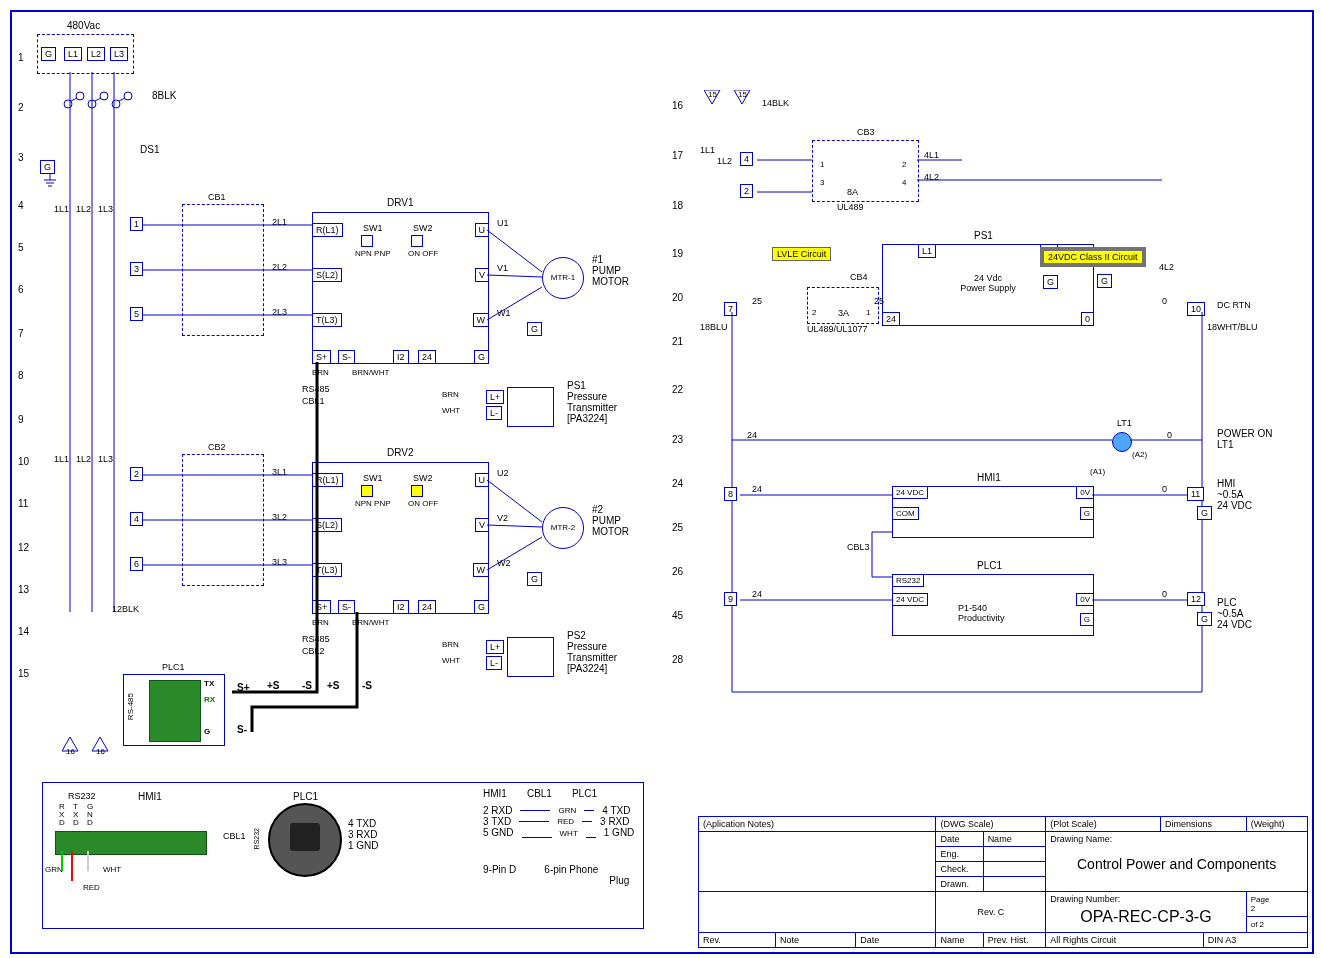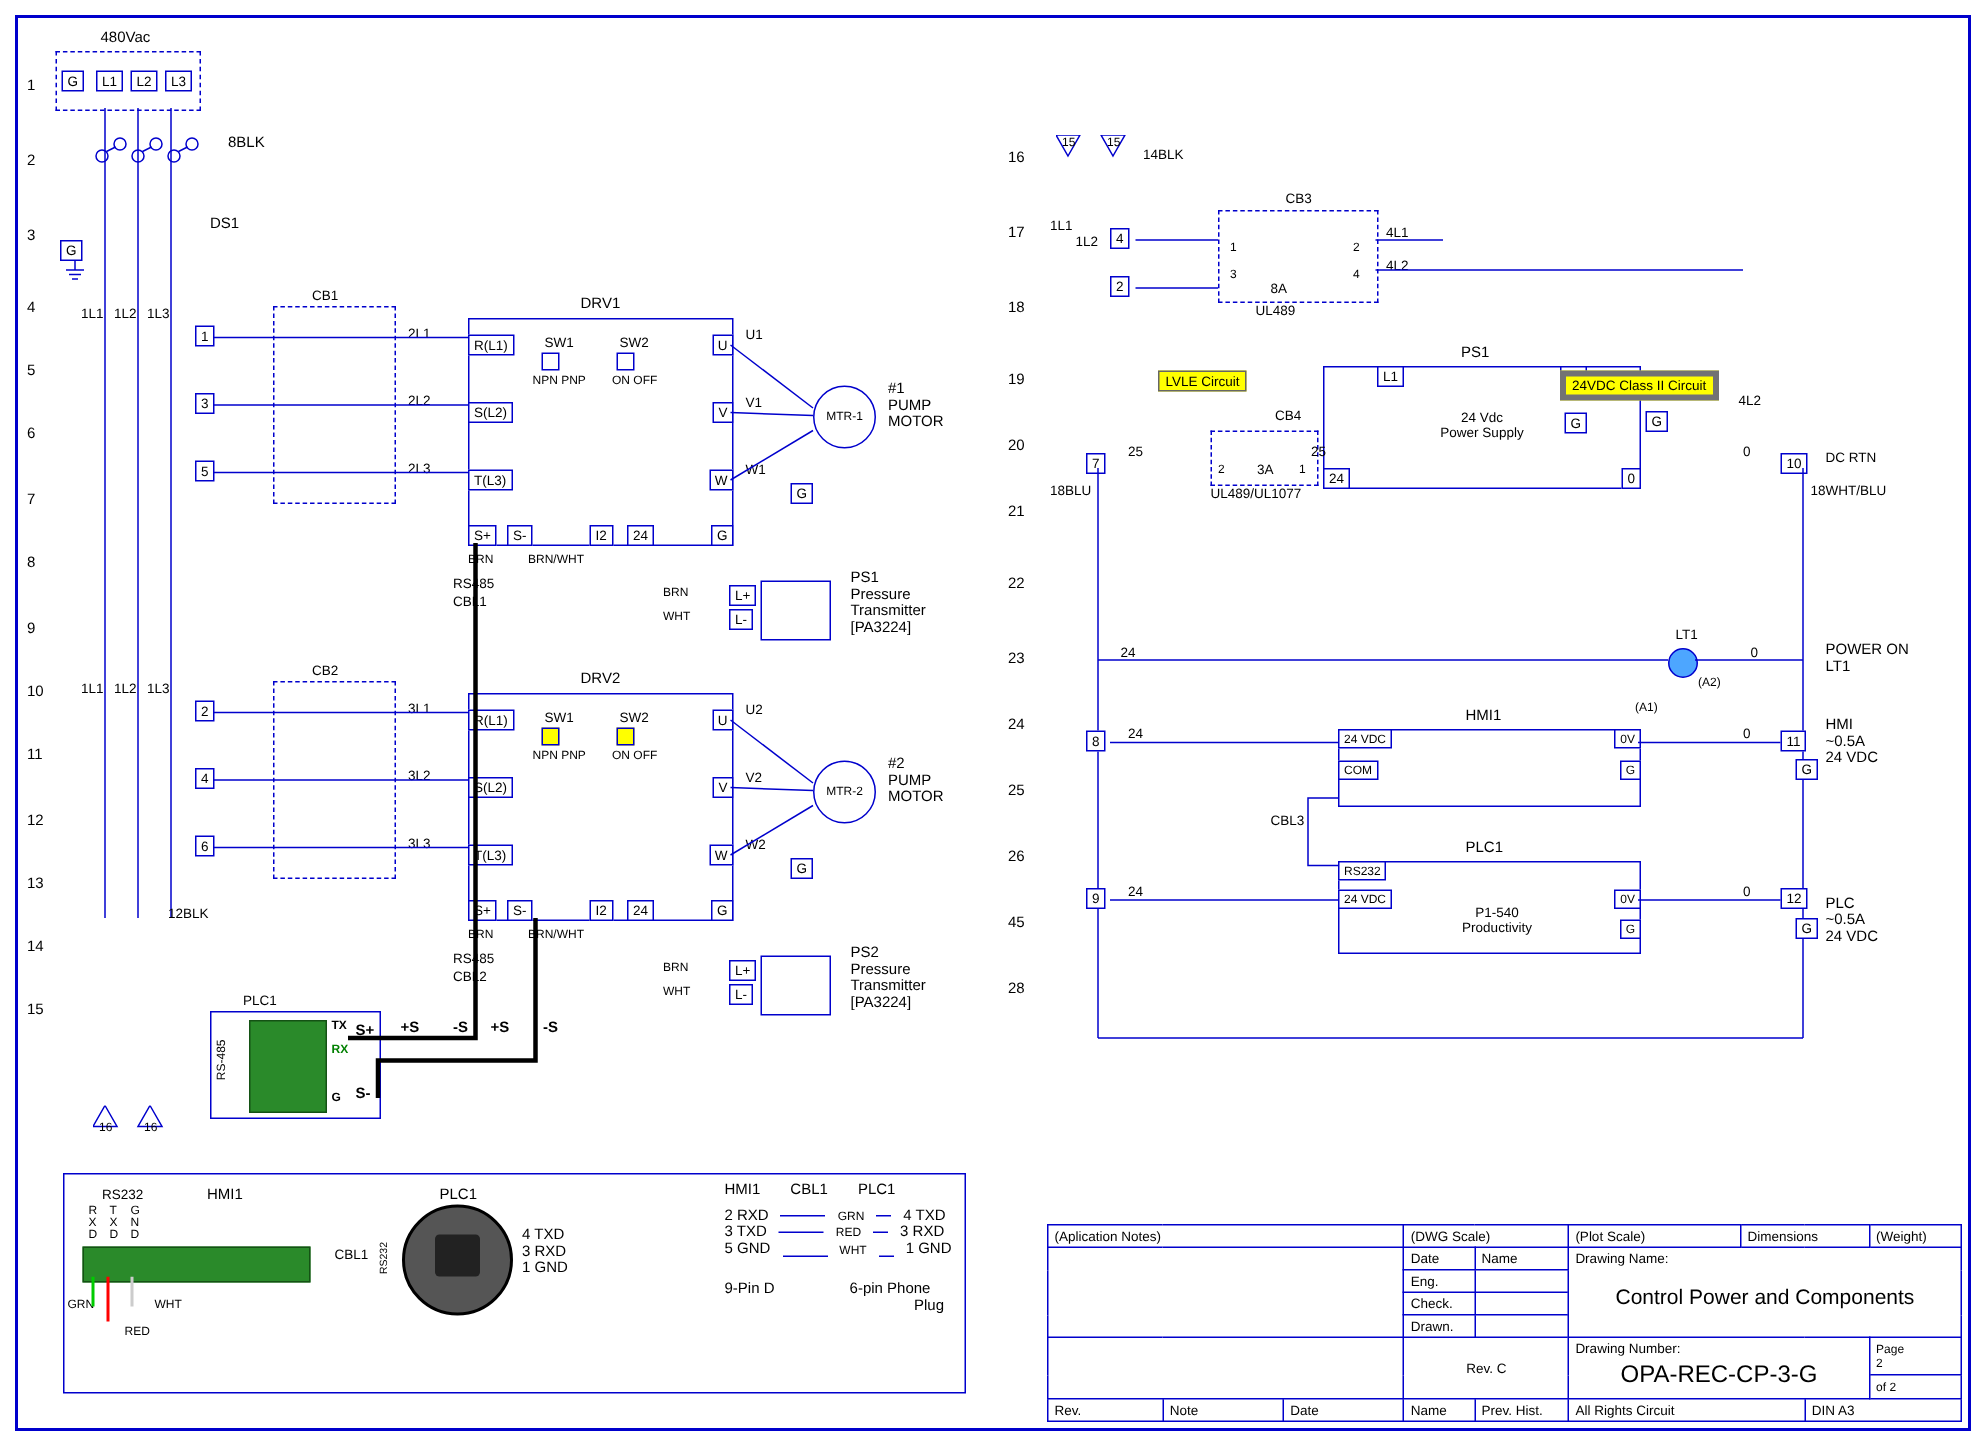--- a/index.html
+++ b/index.html
@@ -214,21 +214,21 @@
   <div class="abs" style="left:555px; top:618px;">
     <div>PS2</div>
     <div>Pressure</div>
     <div>Transmitter</div>
     <div>[PA3224]</div>
   </div>
 
   <div class="abs" style="left:100px; top:592px; font-size:9px;">12BLK</div>
 
   <div class="abs" style="left:150px; top:650px; font-size:9px;">PLC1</div>
-  <div class="abs box" style="left:128px; top:662px; width:100px; height:70px;padding-left:12px;">
+  <div class="abs box" style="left:111px; top:662px; width:100px; height:70px;">
     <div class="abs greenblk" style="left:25px; top:5px; width:50px; height:60px; border:1px solid #145214;"></div>
     <div class="abs" style="left:2px; top:18px; font-size:8px; writing-mode:vertical-rl; transform:rotate(180deg);">RS-485</div>
     <div class="abs" style="left:80px; top:4px; font-size:8px; font-weight:bold;">TX</div>
     <div class="abs" style="left:80px; top:20px; font-size:8px; color:green; font-weight:bold;">RX</div>
     <div class="abs" style="left:80px; top:52px; font-size:8px; font-weight:bold;">G</div>
   </div>
   <div class="abs" style="left:225px; top:670px; font-size:10px; font-weight:bold;">S+</div>
   <div class="abs" style="left:225px; top:712px; font-size:10px; font-weight:bold;">S-</div>
   <div class="abs" style="left:255px; top:668px; font-size:10px; font-weight:bold;">+S</div>
   <div class="abs" style="left:290px; top:668px; font-size:10px; font-weight:bold;">-S</div>
@@ -337,21 +337,21 @@
   <div class="abs" style="left:835px; top:530px; font-size:9px;">CBL3</div>
 
   <div class="abs" style="left:965px; top:548px; font-size:10px;">PLC1</div>
   <div class="abs termbox" style="left:712px; top:580px;">9</div>
   <div class="abs" style="left:740px; top:577px; font-size:9px;">24</div>
   <div class="abs box" style="left:880px; top:562px; width:200px; height:60px;">
     <div class="abs termbox" style="left:-1px; top:-1px; font-size:8px;">RS232</div>
     <div class="abs termbox" style="left:-1px; top:18px; font-size:8px;">24 VDC</div>
     <div class="abs termbox" style="right:-1px; top:18px; font-size:8px;">0V</div>
     <div class="abs termbox" style="right:-1px; top:38px; font-size:8px;">G</div>
-    <div class="abs" style="left:65px; top:28px; font-size:9px; text-align:center; width:80px;">
+    <div class="abs" style="left:65px; top:28px; font-size:9px; width:80px;">
       <div>P1-540</div>
       <div>Productivity</div>
     </div>
   </div>
   <div class="abs termbox" style="right:100px; top:600px;">G</div>
   <div class="abs termbox" style="left:1175px; top:580px;">12</div>
   <div class="abs" style="left:1150px; top:577px; font-size:9px;">0</div>
   <div class="abs" style="left:1205px; top:585px;">
     <div>PLC</div>
     <div>~0.5A</div>
@@ -412,21 +412,21 @@
         <span style="border-top:1px solid #0000cc; width:10px;"></span>
         <span>3 RXD</span>
       </div>
       <div style="display:flex; gap:8px; align-items:flex-end;">
         <span>5 GND</span>
         <span style="border-top:1px solid #0000cc; width:30px;"></span>
         <span style="font-size:8px;">WHT</span>
         <span style="border-top:1px solid #0000cc; width:10px;"></span>
         <span>1 GND</span>
       </div>
-      <div style="display:flex; gap:50px; margin-top:16px;">
+      <div style="display:flex; gap:28px; margin-top:26px;">
         <span>9-Pin D</span>
         <span>6-pin Phone</span>
       </div>
       <div style="text-align:right; padding-right:5px;">Plug</div>
     </div>
   </div>
 
   <div class="abs" style="right:4px; bottom:4px; width:610px;">
     <table class="tb" style="width:100%;">
       <tbody>

